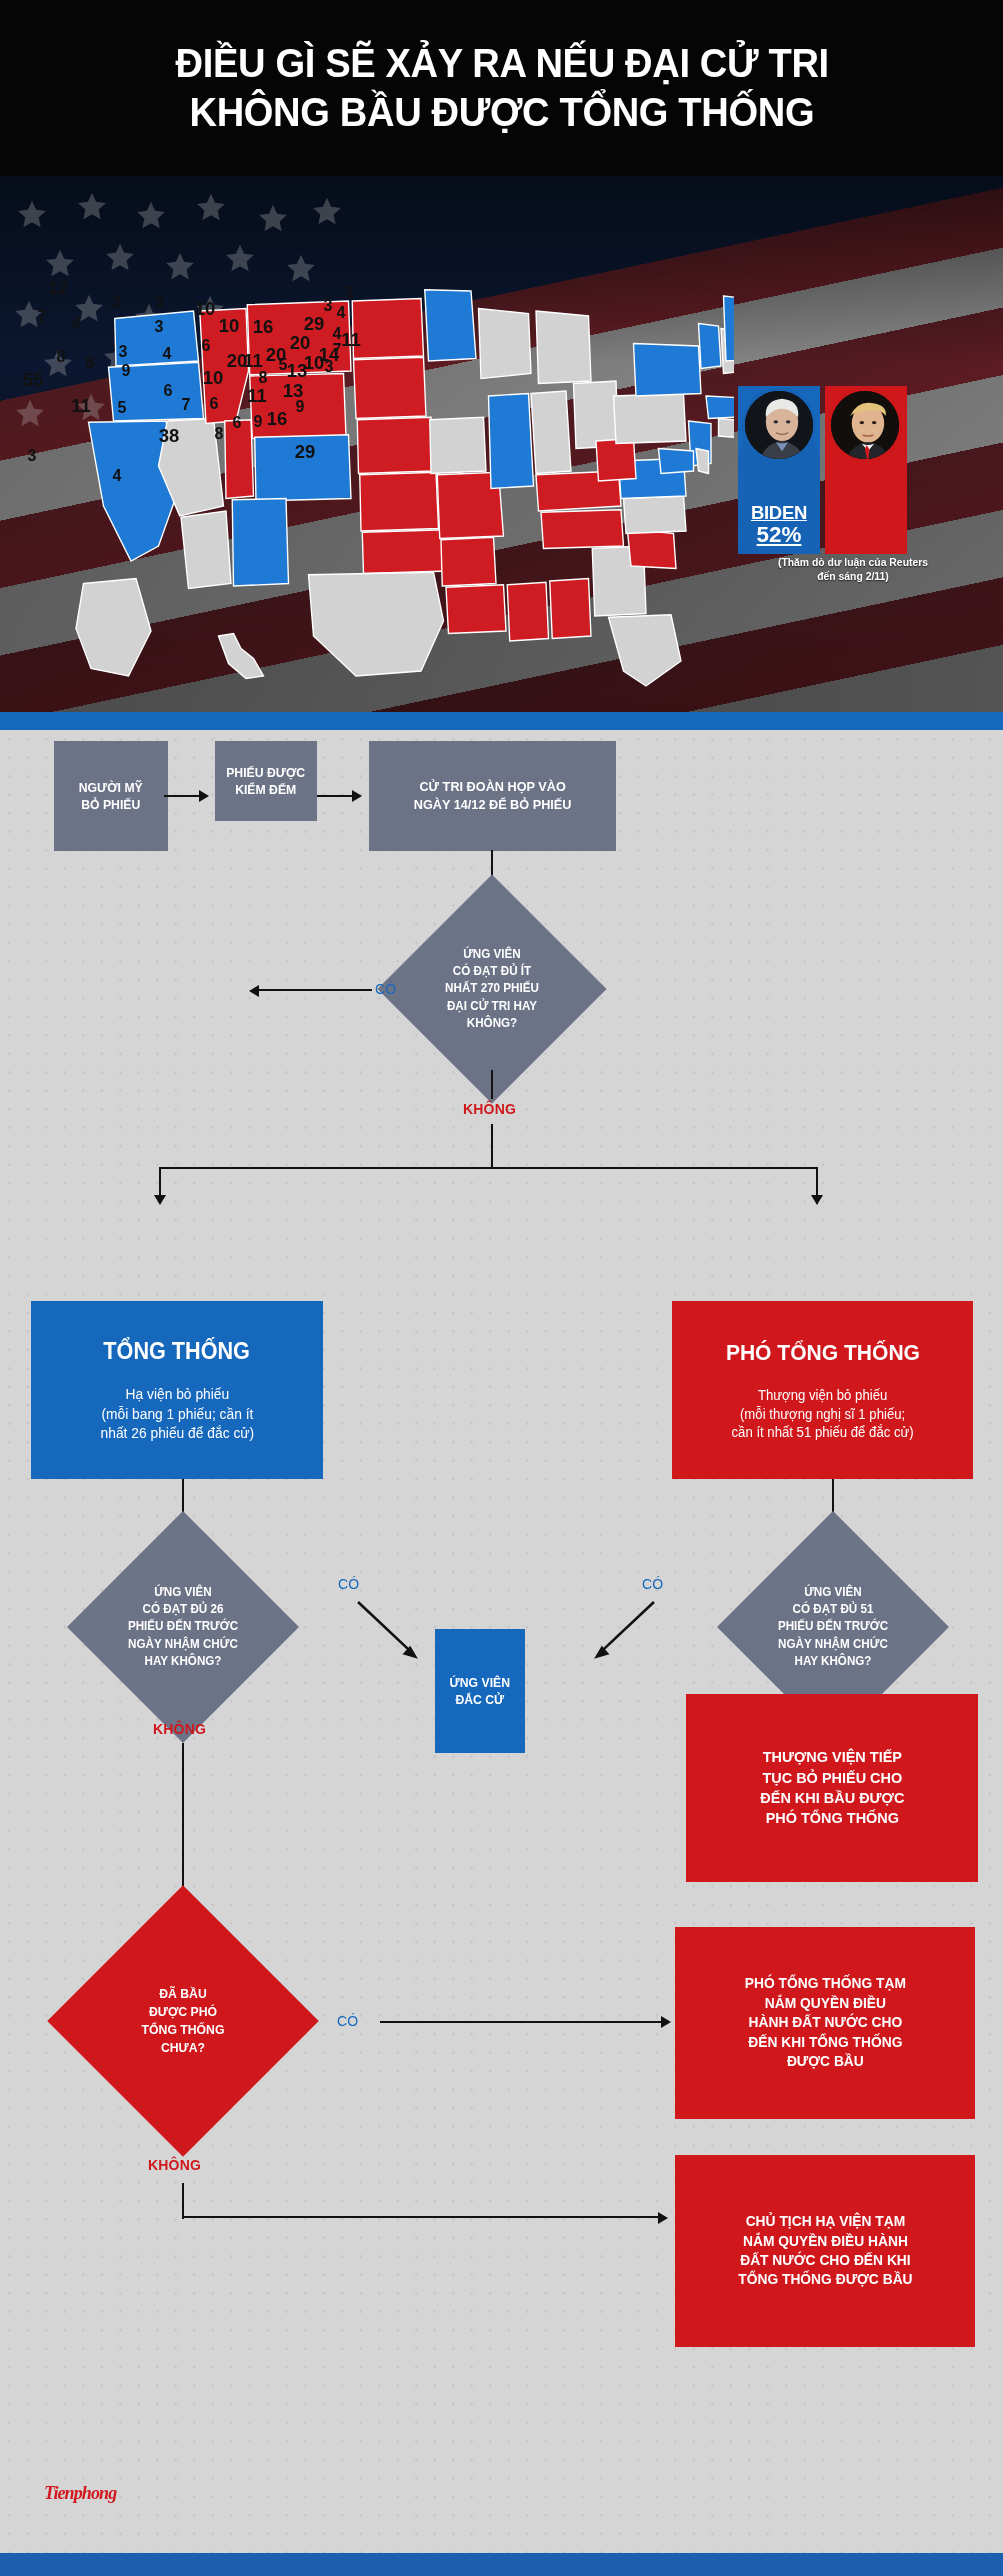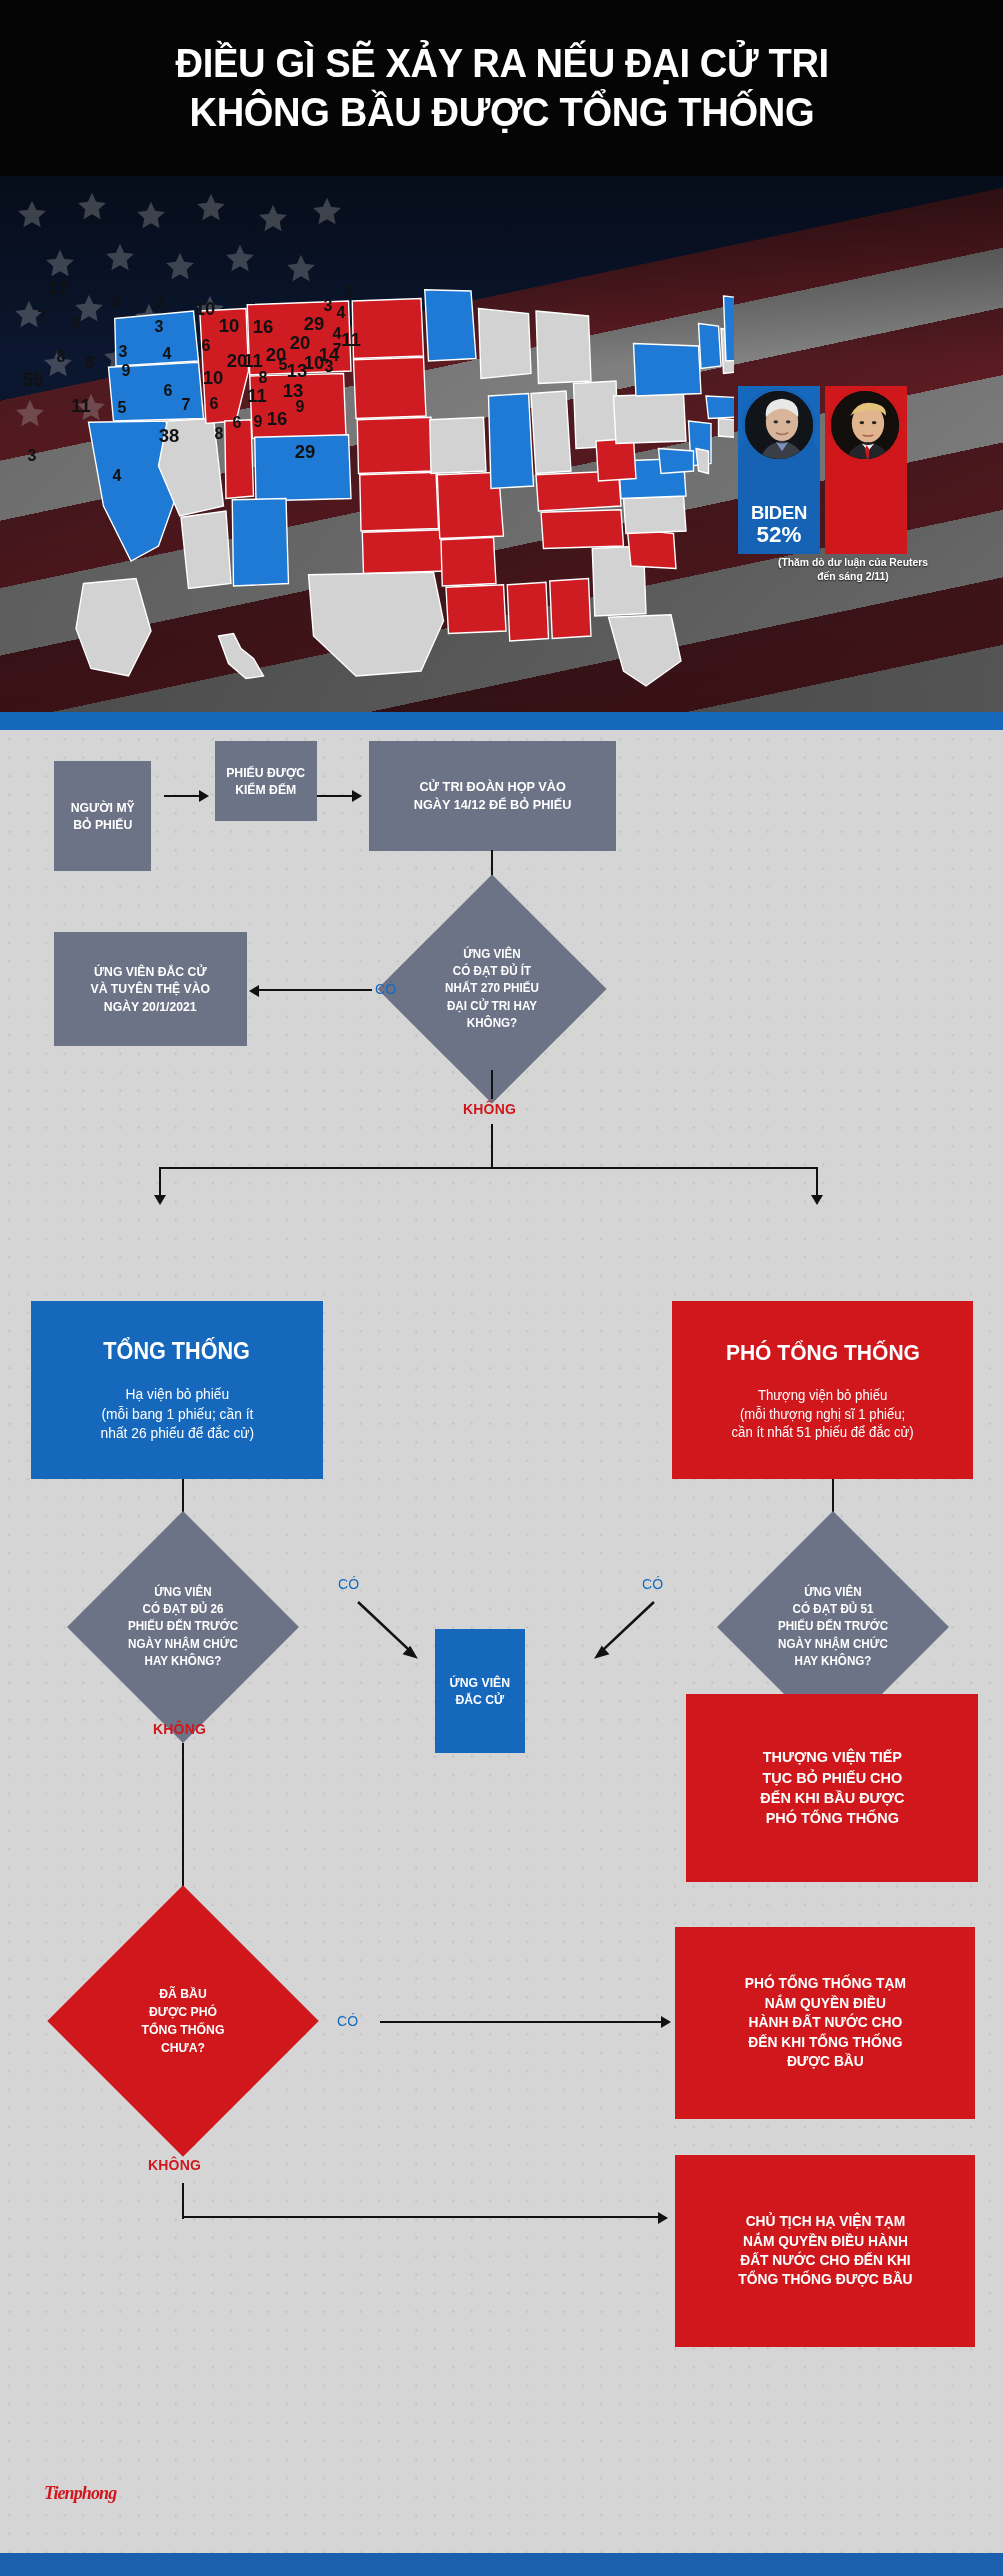--- a/index.html
+++ b/index.html
@@ -54,21 +54,21 @@
   .stnum.big { font-size:18.5px; }
 
   
   #badges { position:absolute; left:738px; top:210px; width:232px; height:168px; display:flex; }
   .badge { position:relative; width:82px; height:168px; }
   .badge .cap {
     position:absolute; left:0; top:37px; width:82px; height:131px;
     display:flex; flex-direction:column; align-items:center; justify-content:flex-end;
     padding-bottom:7px; border-radius:40px 40px 0 0;
   }
-  .badge.blue .cap { background:#1663b5; }
+  .badge.blue .cap { background:#1663b5;text-decoration:underline; }
   .badge.red  .cap { background:#cd1719; }
   .badge .nm  { color:#fff; font-weight:bold; font-size:18.5px; letter-spacing:-0.3px; line-height:1; }
   .badge .pc  { color:#fff; font-weight:bold; font-size:22.4px; line-height:1.08; }
   .badge .photo {
     position:absolute; left:3.9px; top:1.5px; width:74px; height:74px; border-radius:50%;
     overflow:hidden; border:3.1px solid #1663b5; background:#0b0b0d; z-index:2;
   }
   .badge.red .photo { border-color:#cd1719; }
   .badge.blue { margin-right:4.6px; }
   #srcnote {
@@ -366,21 +366,21 @@
     </div>
   </div>
 
   <div id="srcnote">(Thăm dò dư luận của Reuters<br>đến sáng 2/11)</div>
 </div>
 
 <div id="bluebar"></div>
 
 <div id="flow">
 
-  <div class="node gray" style="left:54px; top:10.8px; width:97px; height:110px;margin-top:20px;">
+  <div class="node gray" style="left:54px; top:10.8px; width:114px; height:110px;">
     <div class="tx" style="font-size:13px;">NGƯỜI MỸ<br>BỎ PHIẾU</div>
   </div>
   <div class="edge h" style="left:164px; top:65px; width:37px;"></div>
   <div class="arrow right" style="left:199px; top:60px;"></div>
 
   <div class="node gray" style="left:215px; top:10.8px; width:102px; height:80px;">
     <div class="tx" style="font-size:13px;">PHIẾU ĐƯỢC<br>KIỂM ĐẾM</div>
   </div>
   <div class="edge h" style="left:317px; top:65px; width:37px;"></div>
   <div class="arrow right" style="left:352px; top:60px;"></div>
@@ -394,23 +394,20 @@
 
   <div class="diamond" style="left:411px; top:178px; width:162px; height:162px;">
     <div class="shape"></div>
     <div class="lbl" style="font-size:12.4px;">ỨNG VIÊN<br>CÓ ĐẠT ĐỦ ÍT<br>NHẤT 270 PHIẾU<br>ĐẠI CỬ TRI HAY<br>KHÔNG?</div>
   </div>
 
   <div class="yes" style="left:375px; top:251px;">CÓ</div>
   <div class="edge h" style="left:259px; top:259px; width:113px;"></div>
   <div class="arrow left" style="left:249px; top:255px;"></div>
 
-  <div class="node gray" style="left:54px; top:202px; width:193px; height:114px;">
-    <div class="tx" style="font-size:13px;">ỨNG VIÊN ĐẮC CỬ<br>VÀ TUYÊN THỆ VÀO<br>NGÀY 20/1/2021</div>
-  </div>
 
   <div class="edge v" style="left:491px; top:340px; height:29px;"></div>
   <div class="no" style="left:463px; top:371px;">KHÔNG</div>
   <div class="edge v" style="left:491px; top:394px; height:45px;"></div>
   <div class="edge h" style="left:159px; top:437px; width:334px;"></div>
   <div class="edge v" style="left:159px; top:437px; height:31px;"></div>
   <div class="edge v" style="left:816px; top:437px; height:31px;"></div>
   <div class="edge h" style="left:491px; top:437px; width:327px;"></div>
   <div class="arrow down" style="left:154px; top:465px;"></div>
   <div class="arrow down" style="left:811px; top:465px;"></div>

